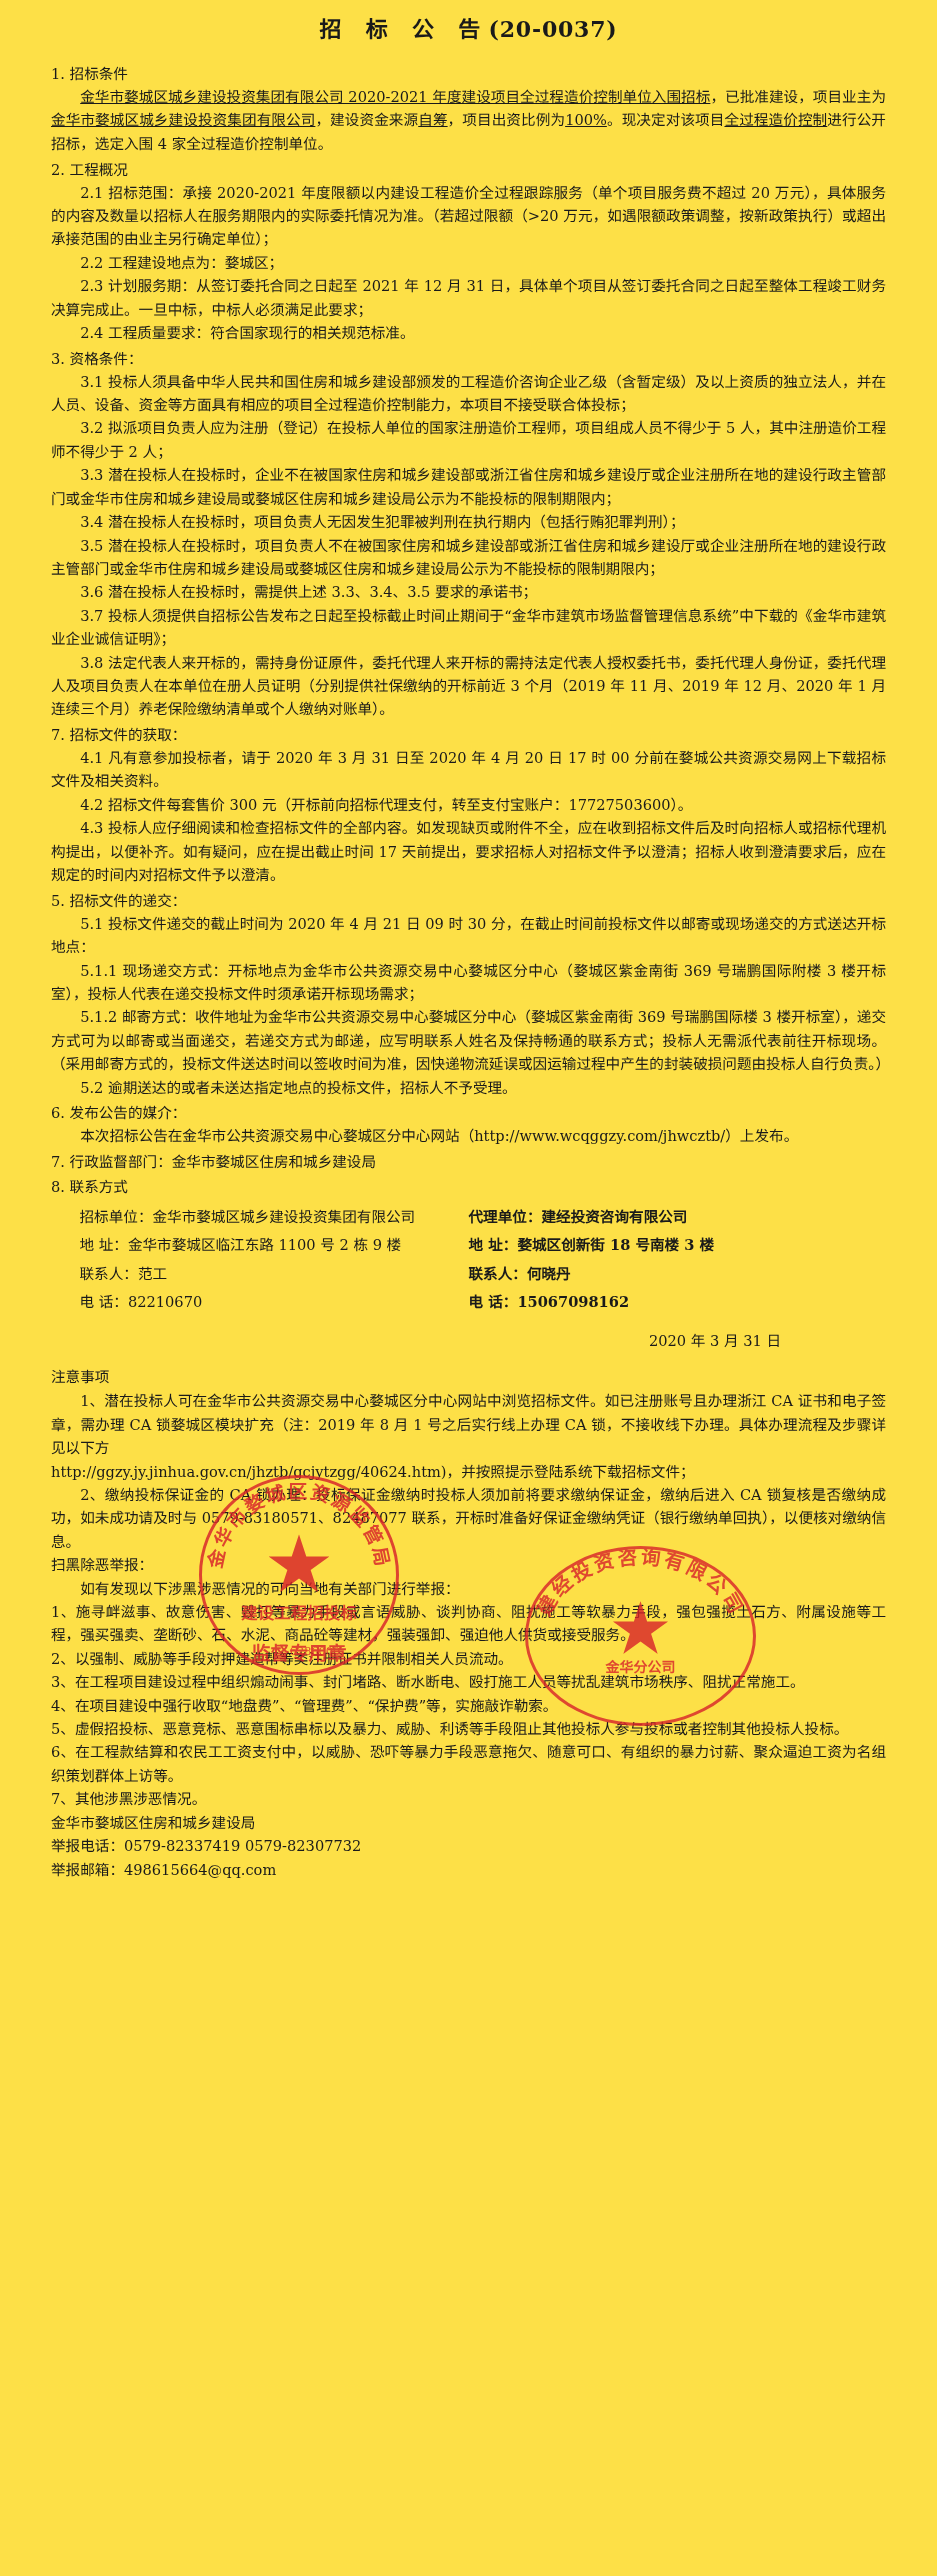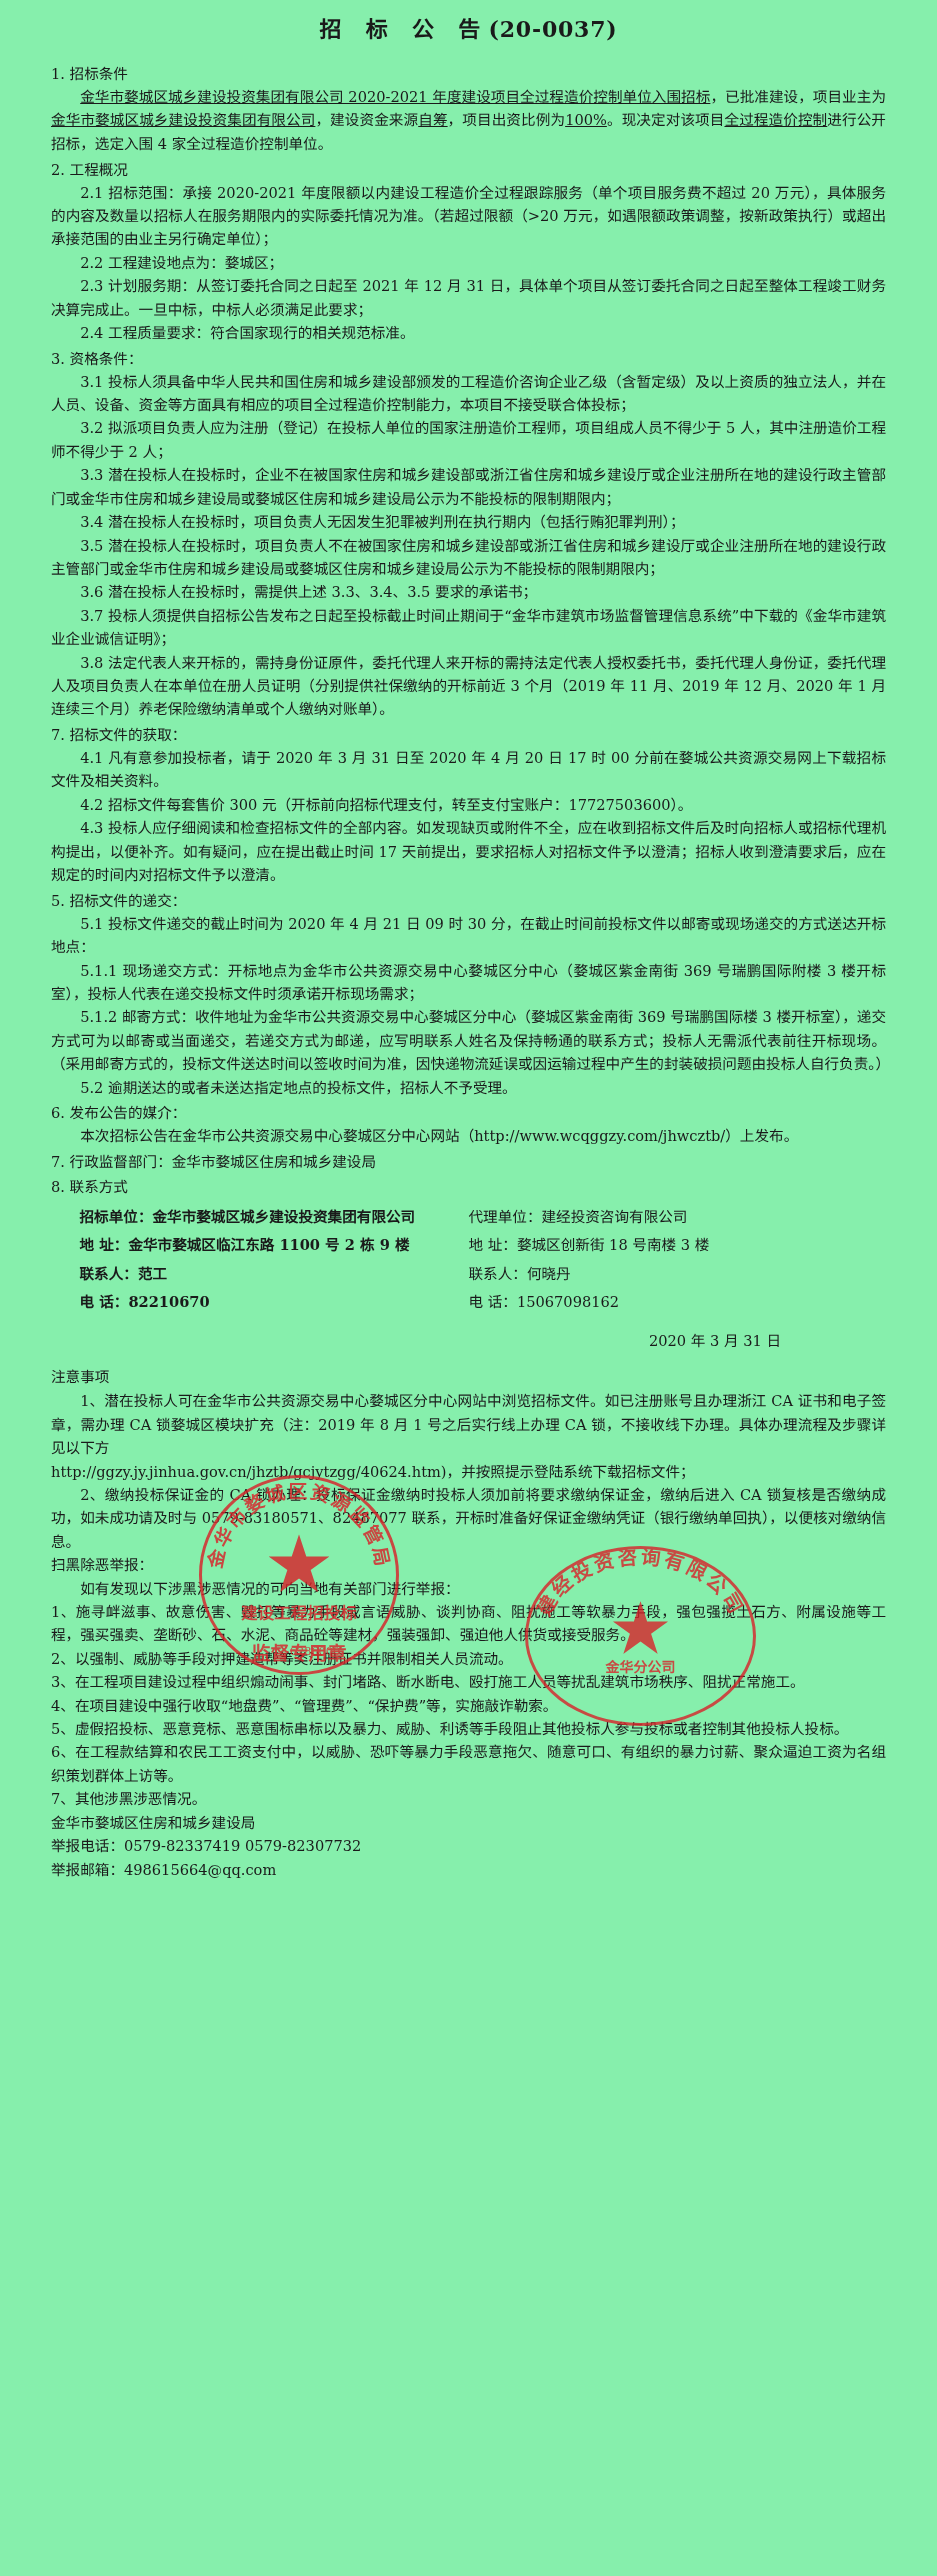--- a/index.html
+++ b/index.html
@@ -10,21 +10,21 @@
   }
   body {
     font-family: "DejaVu Serif", "Liberation Serif", serif;
     color: #1a1a1a;
   }
   #page {
     position: relative;
     width: 937px;
     min-height: 2576px;
     margin: 0 auto;
-    background: #86efac;
+    background: #fde047;
     box-sizing: border-box;
     padding: 0 51px 22.5px 51px;
     overflow: hidden;
   }
   .doc-title {
     text-align: center;
     font-size: 22px;
     font-weight: bold;
     letter-spacing: 0.8px;
     margin: 10.5px 0 19.5px 0;
@@ -65,25 +65,25 @@
   }
   .contact-row {
     display: flex;
     font-size: 14.6px;
     line-height: 28.5px;
   }
   .contact-row .col-l {
     width: 50%;
     padding-left: 28.5px;
     box-sizing: border-box;
-    font-weight: bold;
   }
   .contact-row .col-r {
     width: 50%;
     box-sizing: border-box;
+    font-weight: bold;
   }
   .notice-head {
     font-size: 14.6px;
     line-height: 24px;
     margin-top: 13.5px;
   }
   .notice-list p {
     font-size: 14.6px;
     line-height: 23.4px;
     margin: 0;

